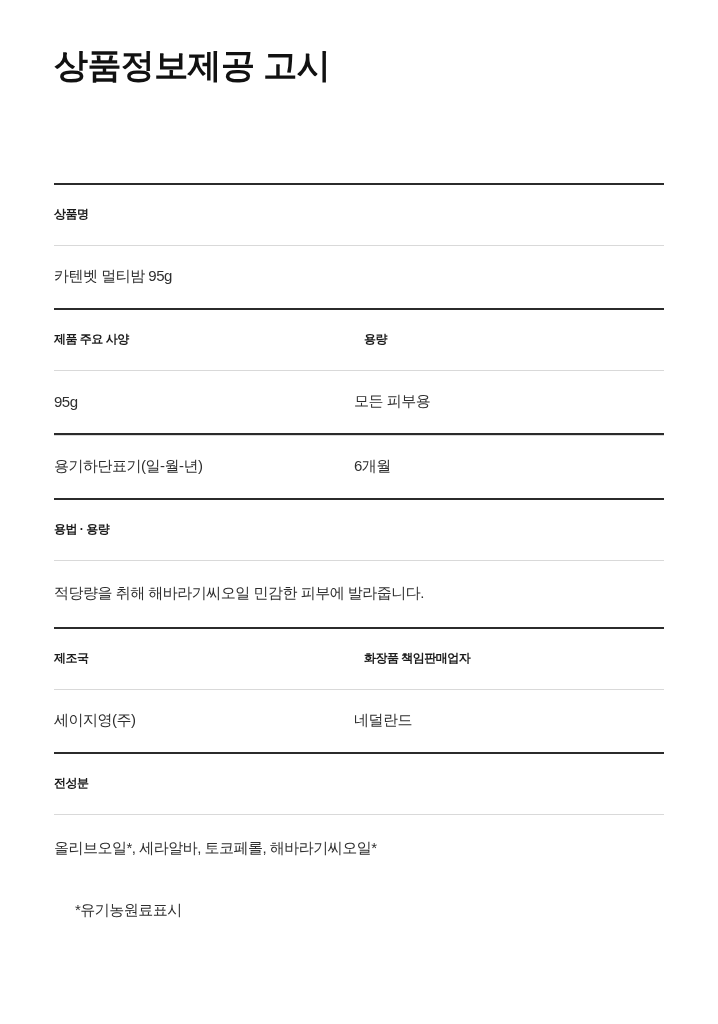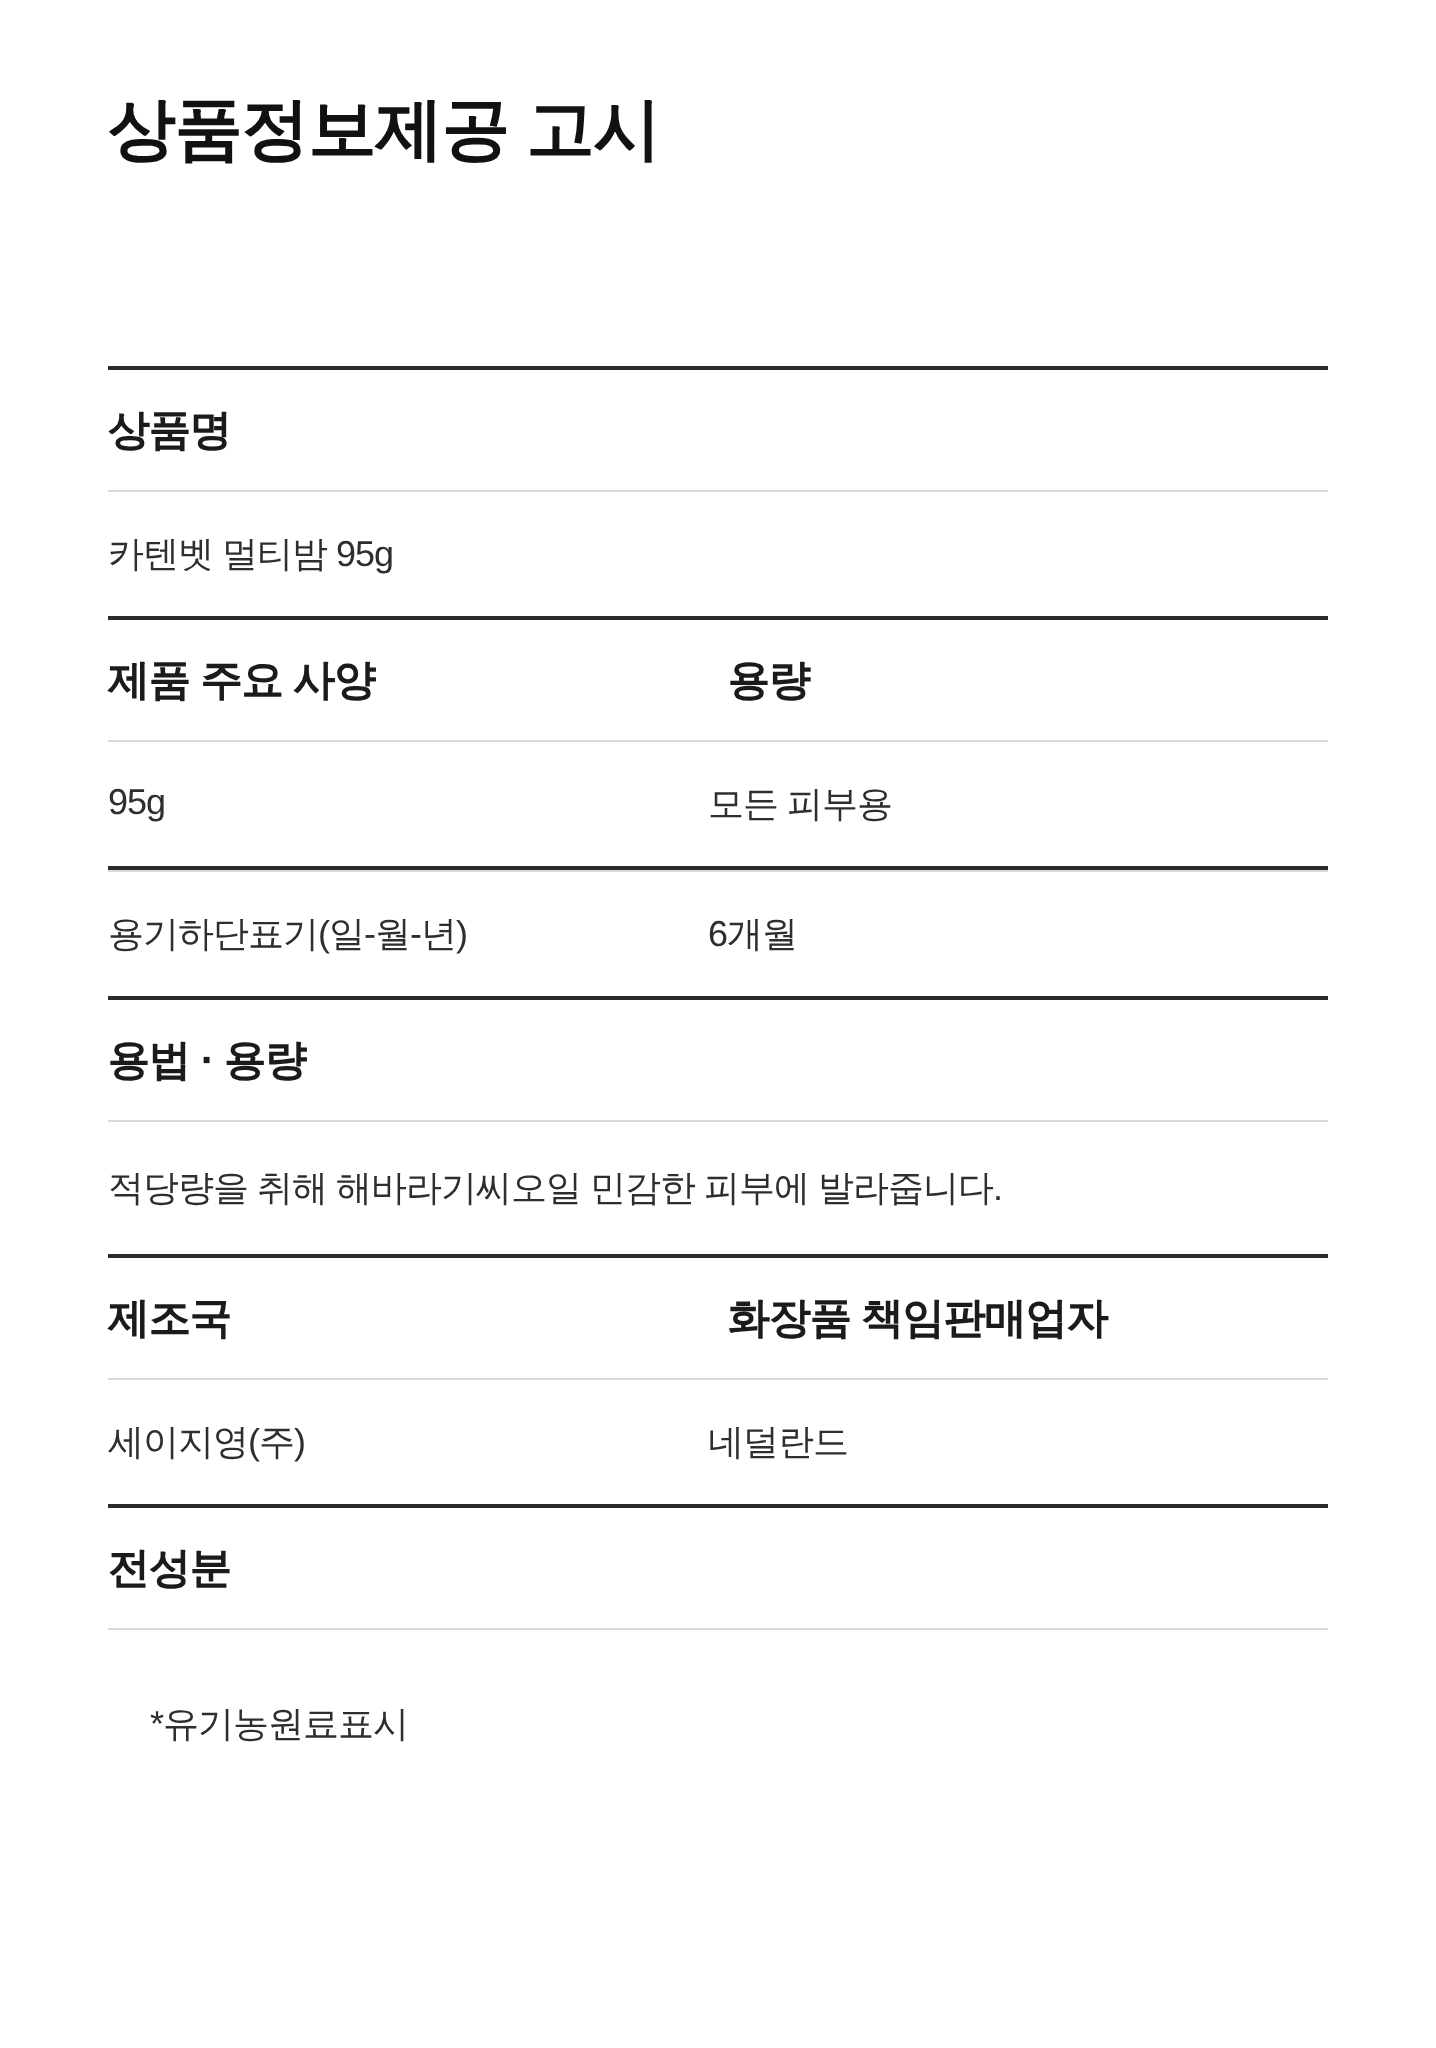--- a/index.html
+++ b/index.html
@@ -59,27 +59,27 @@
     width: 300px;
     flex: 0 0 300px;
   }
   .c-right {
     flex: 1 1 auto;
   }
   .c-full {
     width: 100%;
   }
   .label {
-    font-size: 21px;
+    font-size: 12px;
     font-weight: bold;
     letter-spacing: -0.5px;
     color: #1b1b1b;
   }
   .value {
-    font-size: 18px;
+    font-size: 15px;
     font-weight: normal;
     letter-spacing: -0.5px;
     color: #2e2e2e;
   }
   .row.val.tall {
     height: 66px;
   }
   .ingredients .value {
     line-height: 1.45;
   }
@@ -165,17 +165,18 @@
 
     <div class="rule-strong"></div>
 
     <div class="row head">
       <div class="cell c-full label">전성분</div>
     </div>
 
     <div class="rule-thin"></div>
 
     <div class="ingredients">
+      <div class="ing-block value">올리브오일*, 세라알바, 토코페롤, 해바라기씨오일*</div>
       <div class="ing-note value">*유기농원료표시</div>
     </div>
 
   </div>
 </div>
 
 </body></html>

